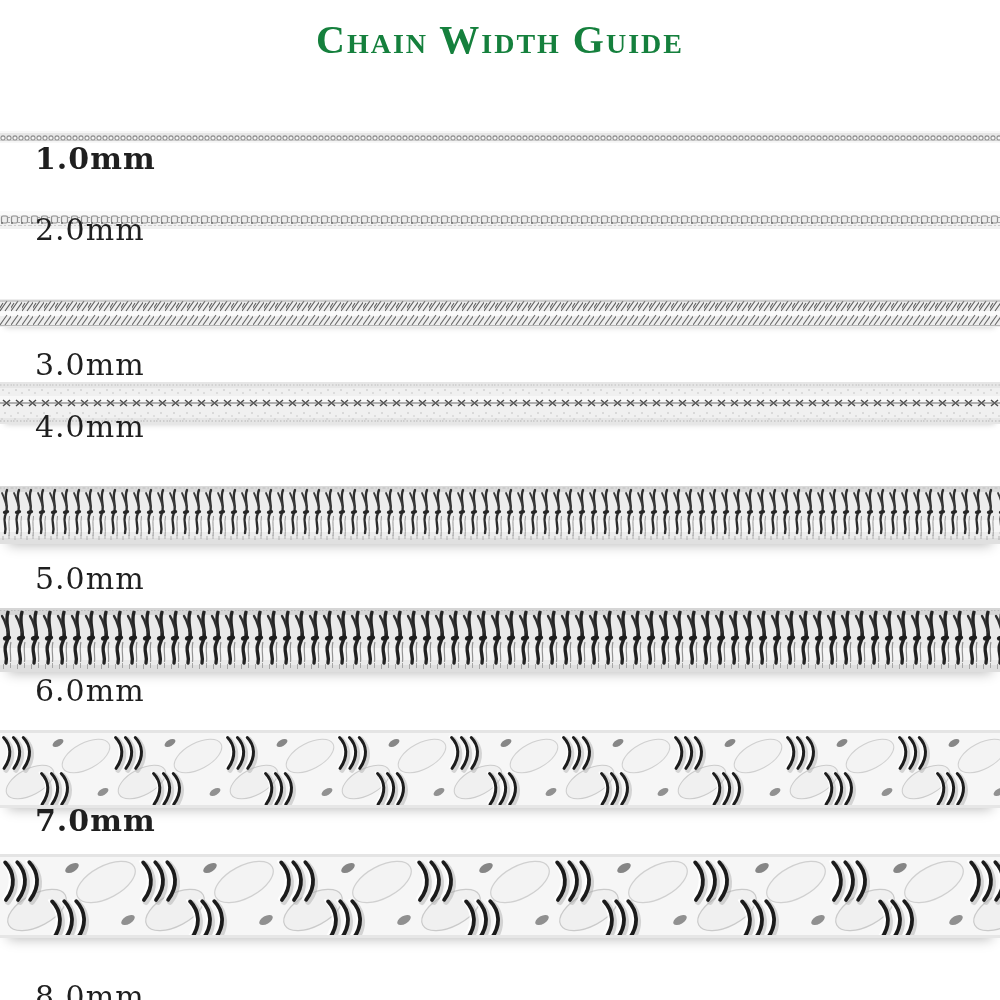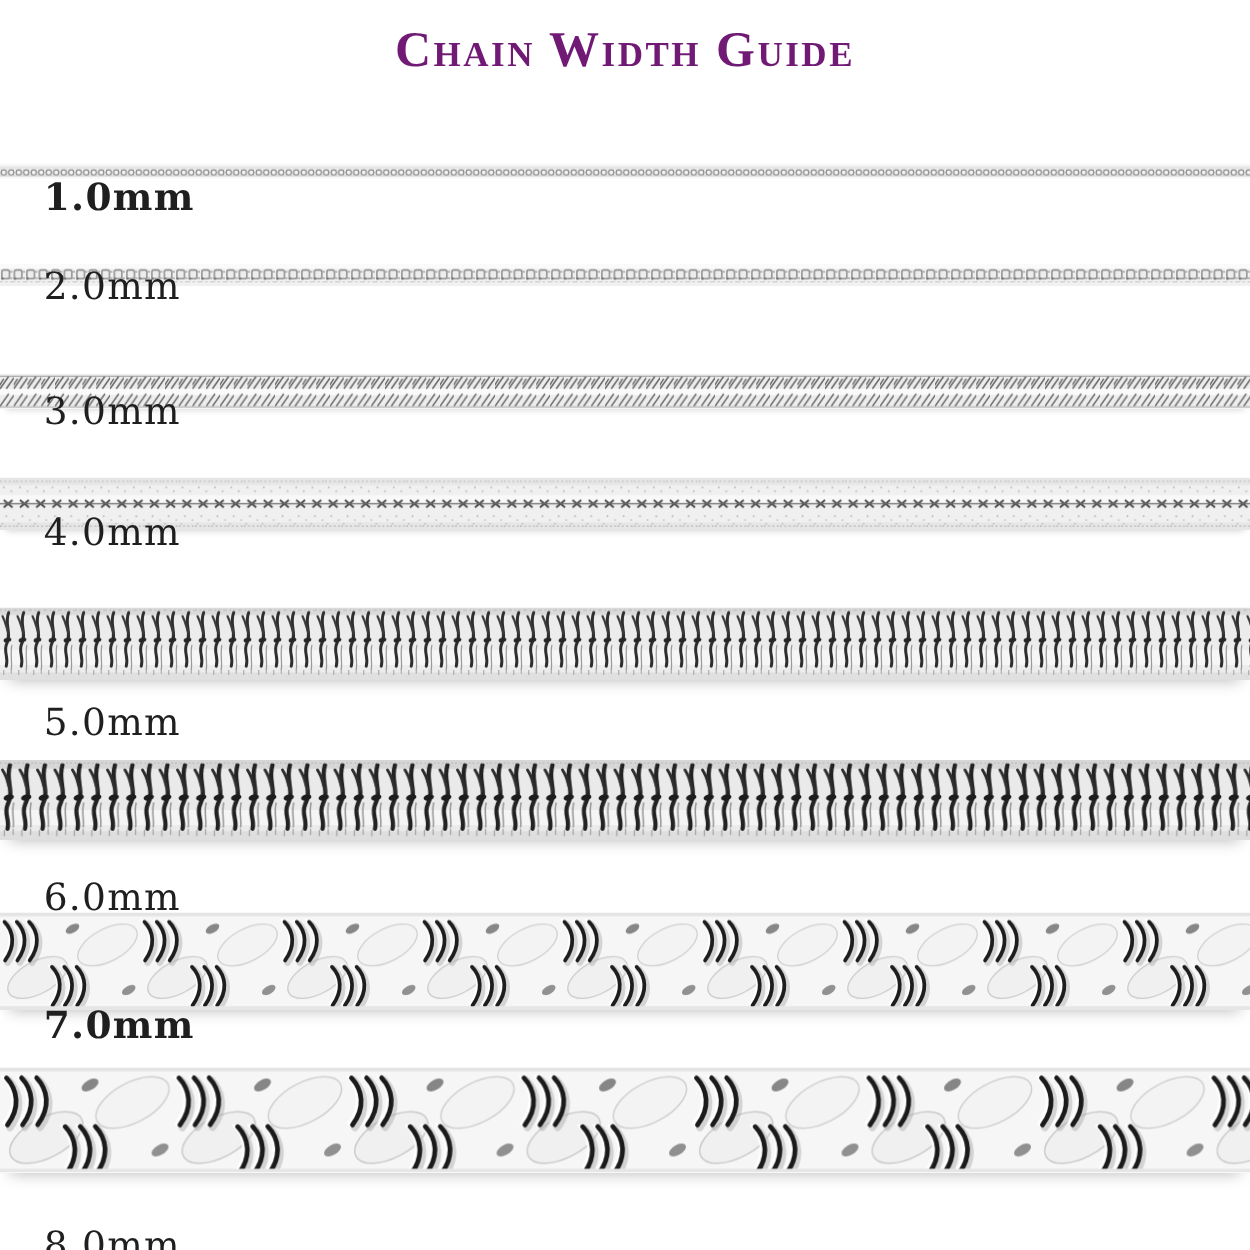--- a/index.html
+++ b/index.html
@@ -11,21 +11,21 @@
     font-family:"DejaVu Serif","Liberation Serif",serif;
   }
   .title{
     position:absolute;top:16px;left:0;width:1000px;
     text-align:center;
     font-family:"Liberation Serif","DejaVu Serif",serif;
     font-weight:700;
     font-variant:small-caps;
     font-size:40px;
     letter-spacing:2px;
-    color:#701a75;
+    color:#15803d;
   }
   .chain{
     position:absolute;left:0;width:1000px;
     line-height:0;
   }
   .chain svg{display:block;}
   .shadow-sm{box-shadow:0 5px 6px -5px rgba(0,0,0,.22);}
   .shadow-lg{box-shadow:0 9px 12px -8px rgba(0,0,0,.28);}
   .size-label{
     position:absolute;left:35px;
@@ -83,21 +83,21 @@
           <rect y="12" width="11" height="5" fill="#fafafa"></rect>
           <path d="M0,12 L7,2 M5,12 L12,2 M-2,12 L3,4" stroke="#5d5d5d" stroke-width="1.1" fill="none"></path>
           <path d="M0,26 L7,16 M5,26 L12,16" stroke="#696969" stroke-width="1.1" fill="none"></path>
           <path d="M0,2 h11" stroke="#9d9d9d" stroke-width="0.8"></path>
           <path d="M0,26.5 h11" stroke="#a8a8a8" stroke-width="0.8"></path>
         </pattern>
       </defs>
       <rect width="1000" height="28" fill="url(#p3)"></rect>
     </svg>
   </div>
-  <div class="size-label" style="top:313px;">3.0mm</div>
+  <div class="size-label" style="top:348px;">3.0mm</div>
 
   <div class="chain shadow-sm" style="top:382px;height:42px;">
     <svg width="1000" height="42">
       <defs>
         <pattern id="p4" width="13" height="42" patternUnits="userSpaceOnUse">
           <rect width="13" height="42" fill="#e6e6e6"></rect>
           <rect y="6" width="13" height="30" fill="#f0f0f0"></rect>
           <rect y="14" width="13" height="6" fill="#f8f8f8"></rect>
           <circle cx="3" cy="8" r="0.8" fill="#bdbdbd"></circle>
           <circle cx="9" cy="11" r="0.8" fill="#c4c4c4"></circle>
@@ -148,21 +148,21 @@
           <path d="M2,8 C6,14 6,18 8,24" stroke="#2e2e2e" stroke-width="2.4" fill="none" stroke-linecap="round"></path>
           <ellipse cx="7" cy="30" rx="4.2" ry="2.4" fill="#1d1d1d" transform="rotate(-14 7 30)"></ellipse>
           <path d="M11,34 C9,42 11.5,48 10.5,54" stroke="#959595" stroke-width="1.2" fill="none"></path>
           <path d="M0,2.5 h14" stroke="#bababa" stroke-width="1.1" stroke-dasharray="1.5,2.2"></path>
           <path d="M3.5,56 v5 M10.5,55 v5" stroke="#a5a5a5" stroke-width="1"></path>
         </pattern>
       </defs>
       <rect width="1000" height="64" fill="url(#p6)"></rect>
     </svg>
   </div>
-  <div class="size-label" style="top:674px;margin-top:28px;">6.0mm</div>
+  <div class="size-label" style="top:674px;">6.0mm</div>
 
   <div class="chain shadow-lg" style="top:730px;height:78px;">
     <svg width="1000" height="78">
       <defs>
         <pattern id="p7" width="112" height="78" patternUnits="userSpaceOnUse">
           <rect width="112" height="78" fill="#f6f6f6"></rect>
           <ellipse cx="0" cy="0" rx="26" ry="13" transform="translate(30 52) rotate(-28)" fill="#f0f0f0" stroke="#cccccc" stroke-width="1"></ellipse>
           <ellipse cx="0" cy="0" rx="26" ry="13" transform="translate(86 26) rotate(-28)" fill="#f3f3f3" stroke="#d0d0d0" stroke-width="1"></ellipse>
 
           <g stroke="#ababab" stroke-width="5" fill="none" opacity="0.45" stroke-linecap="round" transform="translate(8,4) rotate(24)">

